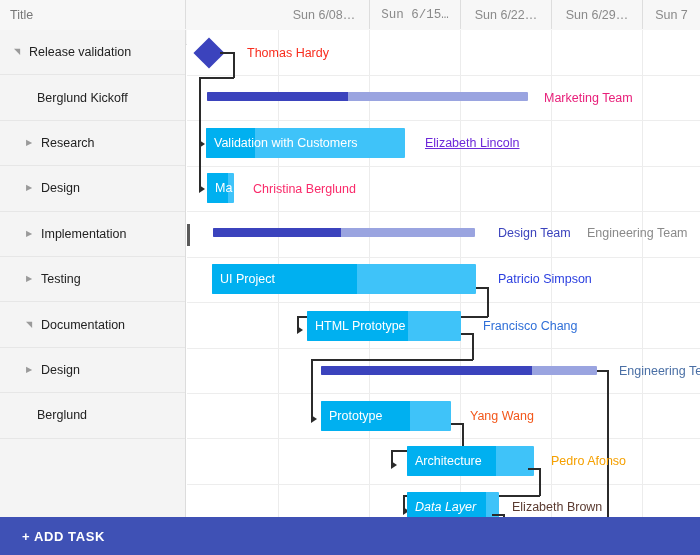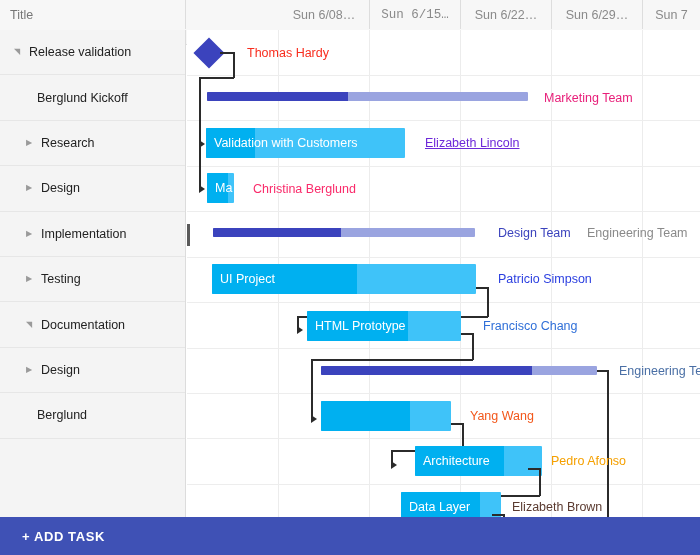--- a/index.html
+++ b/index.html
@@ -279,42 +279,43 @@
 
     <div class="sbar" style="left:134px;top:336px;width:276px;">
       <div class="prog" style="width:211px;"></div>
     </div>
     <div class="assignee" style="left:432px;top:334px;color:#4a6fa5;">Engineering Te</div>
     <div class="link h" style="left:410px;top:340px;width:12px;"></div>
     <div class="link v" style="left:420px;top:340px;height:147px;"></div>
 
     <div class="bar" style="left:134px;top:371px;width:130px;">
       <div class="prog" style="width:89px;"></div>
+      <div class="blabel">Prototype</div>
     </div>
     <div class="assignee" style="left:283px;top:379px;color:#f2571b;">Yang Wang</div>
 
     <div class="link h" style="left:264px;top:393px;width:13px;"></div>
     <div class="link v" style="left:275px;top:393px;height:28px;"></div>
     <div class="link h" style="left:204px;top:420px;width:72px;"></div>
     <div class="link v" style="left:204px;top:420px;height:16px;"></div>
     <div class="arrow" style="left:204px;top:431px;"></div>
 
-    <div class="bar" style="left:228px;top:416px;width:127px;">
+    <div class="bar" style="left:220px;top:416px;width:127px;">
       <div class="prog" style="width:89px;"></div>
       <div class="blabel">Architecture</div>
     </div>
     <div class="assignee" style="left:364px;top:424px;color:#f5a000;">Pedro Afonso</div>
 
     <div class="link h" style="left:341px;top:438px;width:13px;"></div>
     <div class="link v" style="left:352px;top:438px;height:28px;"></div>
     <div class="link h" style="left:216px;top:465px;width:137px;"></div>
     <div class="link v" style="left:216px;top:465px;height:17px;"></div>
     <div class="arrow" style="left:216px;top:477px;"></div>
 
-    <div class="bar" style="left:214px;top:462px;width:100px;">
+    <div class="bar" style="left:220px;top:462px;width:92px;font-style:italic;">
       <div class="prog" style="width:79px;"></div>
       <div class="blabel">Data Layer</div>
     </div>
     <div class="assignee" style="left:325px;top:470px;color:#5a3a30;">Elizabeth Brown</div>
     <div class="link h" style="left:305px;top:484px;width:13px;"></div>
     <div class="link v" style="left:316px;top:484px;height:12px;"></div>
 
   </div>
 
   <div class="footer">

